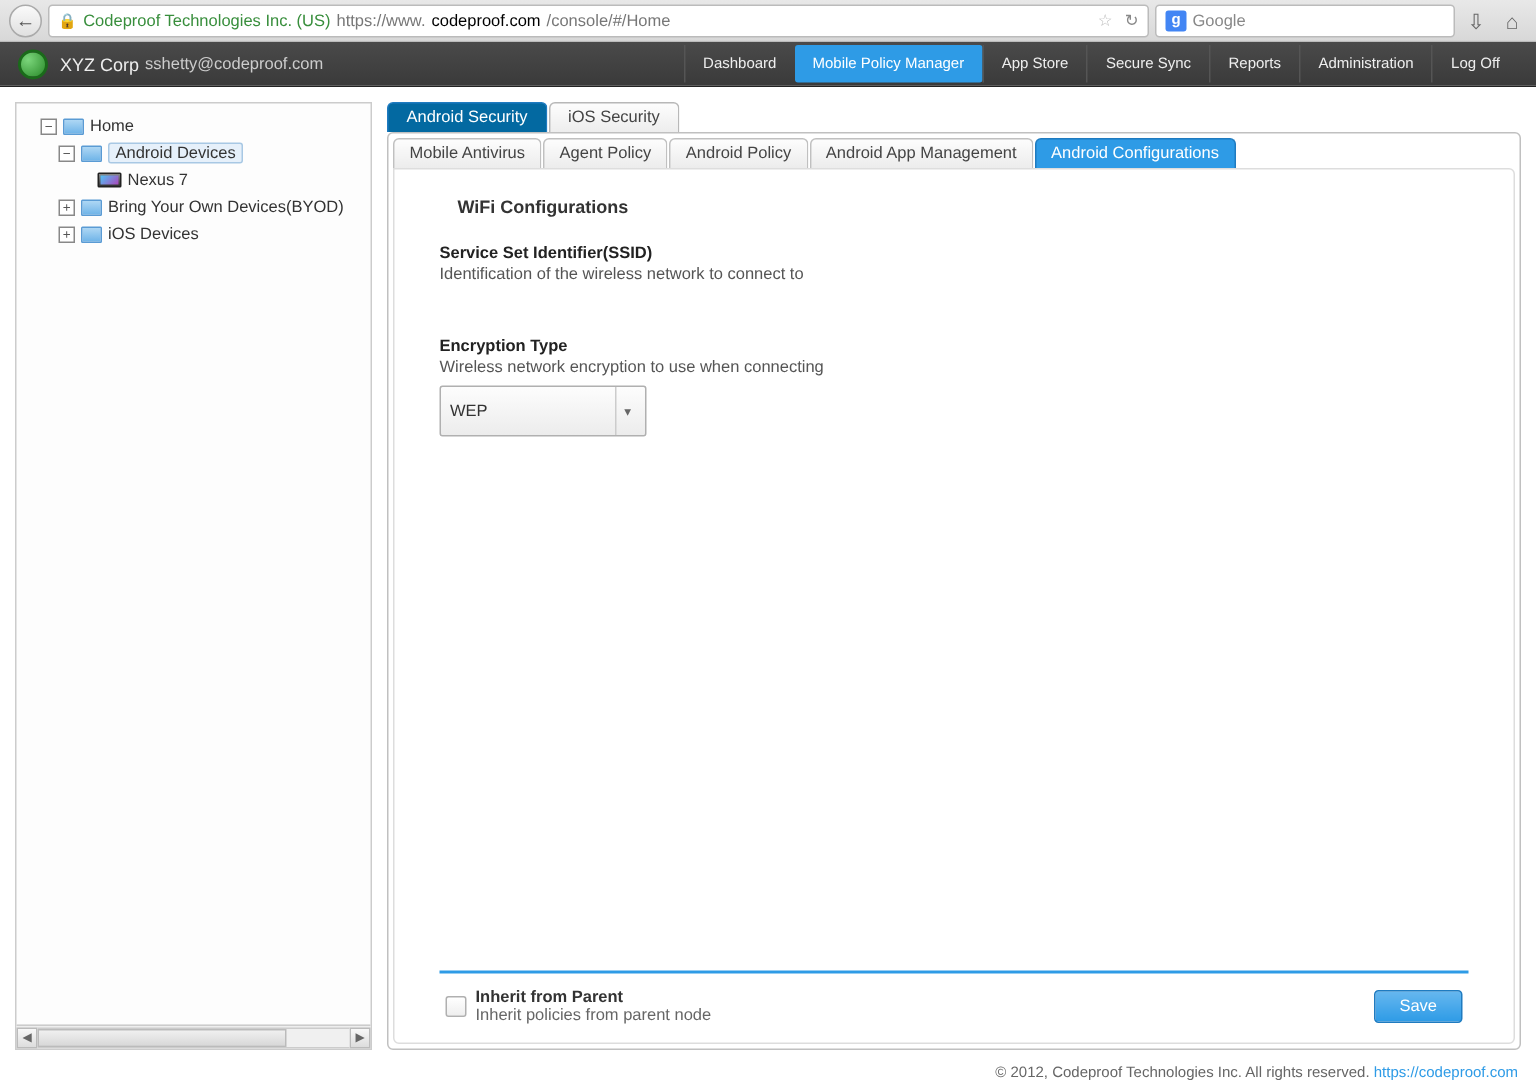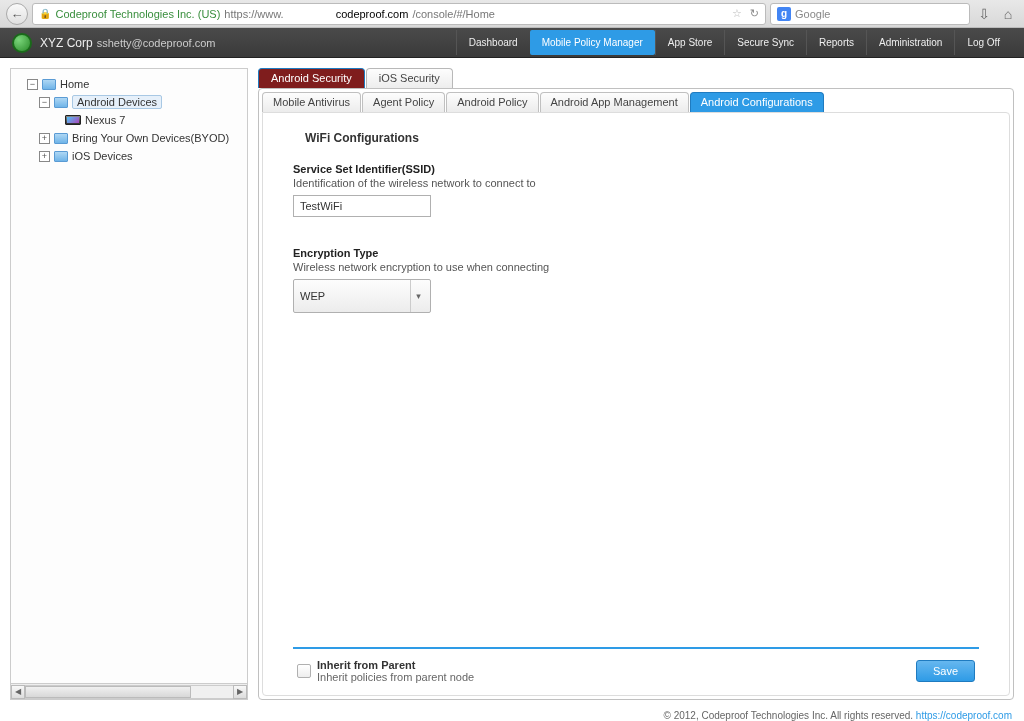--- a/index.html
+++ b/index.html
@@ -4,21 +4,21 @@
 <style>
 * { box-sizing: border-box; margin: 0; padding: 0; }
 body { font-family: Arial, Helvetica, sans-serif; font-size: 11px; background: #fff; color: #333; }
 
 .browser-chrome { background: linear-gradient(#e8e8e8,#d8d8d8); height: 28px; display: flex; align-items: center; padding: 0 6px; border-bottom: 1px solid #bbb; gap: 4px; }
 .back-btn { width: 22px; height: 22px; border-radius: 50%; background: linear-gradient(#fafafa,#e0e0e0); border: 1px solid #aaa; display: flex; align-items: center; justify-content: center; font-size: 13px; color: #555; }
 .url-bar { flex: 1; height: 22px; background: #fff; border: 1px solid #bbb; border-radius: 3px; display: flex; align-items: center; padding: 0 6px; font-size: 11px; gap: 4px; }
 .lock-icon { color: #4caf50; font-size: 10px; }
 .site-ident { color: #388e3c; }
 .url-text { color: #777; }
-.url-highlight { color: #000; margin-left: 48px; }
+.url-highlight { color: #000; }
 .url-star { margin-left: auto; color: #bbb; }
 .url-reload { color: #888; margin-left: 4px; }
 .search-bar { width: 200px; height: 22px; background: #fff; border: 1px solid #bbb; border-radius: 3px; display: flex; align-items: center; padding: 0 6px; font-size: 11px; color: #888; gap: 4px; }
 .google-g { width: 14px; height: 14px; background: #4285f4; color: #fff; font-size: 10px; display: flex; align-items: center; justify-content: center; border-radius: 2px; font-weight: bold; }
 .tool-icon { width: 20px; height: 20px; color: #666; display: flex; align-items: center; justify-content: center; font-size: 14px; }
 
 .topnav { background: linear-gradient(#4a4a4a,#3a3a3a); height: 30px; display: flex; align-items: center; padding: 0 12px; color: #eee; border-bottom: 1px solid #222; }
 .logo { width: 20px; height: 20px; border-radius: 50%; background: radial-gradient(circle at 30% 30%, #7bd67b, #2a8a2a); border: 2px solid #1a6a1a; margin-right: 8px; }
 .org-name { font-size: 12px; }
 .user-email { font-size: 11px; color: #ccc; margin-left: 4px; }
@@ -39,21 +39,21 @@
 .device-icon::after { content: ""; position: absolute; inset: 1px; background: linear-gradient(135deg,#4fc3f7 0%, #ab47bc 100%); }
 .tree-row.selected .tree-label-box { background: #e6f0fa; border: 1px solid #a8c8e4; padding: 0 4px; border-radius: 2px; }
 .sidebar-scroll { height: 16px; background: #eee; border-top: 1px solid #ccc; display: flex; align-items: center; }
 .sidebar-scroll .sb { width: 14px; height: 14px; background: linear-gradient(#f8f8f8,#ddd); border: 1px solid #bbb; display: flex; align-items: center; justify-content: center; font-size: 8px; color: #666; }
 .sidebar-scroll .track { flex: 1; height: 14px; background: #f0f0f0; border: 1px solid #ccc; border-left: none; border-right: none; position: relative; }
 .sidebar-scroll .thumb { position: absolute; left: 0; top: 0; bottom: 0; width: 80%; background: linear-gradient(#f0f0f0,#d8d8d8); border: 1px solid #bbb; }
 
 .content { flex: 1; display: flex; flex-direction: column; }
 .top-tabs { display: flex; height: 20px; }
 .top-tab { padding: 3px 12px; font-size: 11px; border: 1px solid #b8b8b8; border-bottom: none; border-radius: 4px 4px 0 0; background: linear-gradient(#fdfdfd,#ededed); color: #444; margin-right: 1px; cursor: pointer; }
-.top-tab.active { background: #7f1d1d; color: #fff; border-color: #1f7bc0; }
+.top-tab.active { background: #0369a1; color: #fff; border-color: #1f7bc0; }
 
 .panel { flex: 1; border: 1px solid #c0c0c0; border-radius: 4px; background: #fff; display: flex; flex-direction: column; padding: 3px; }
 .sub-tabs { display: flex; height: 20px; }
 .sub-tab { padding: 3px 10px; font-size: 11px; border: 1px solid #c0c0c0; border-bottom: none; border-radius: 4px 4px 0 0; background: linear-gradient(#fdfdfd,#ececec); color: #444; margin-right: 1px; cursor: pointer; }
 .sub-tab.active { background: #2e9be6; color: #fff; border-color: #1f7bc0; }
 .panel-body { flex: 1; border: 1px solid #ddd; border-radius: 0 4px 4px 4px; padding: 18px 30px 8px; display: flex; flex-direction: column; }
 .section-title { font-size: 12px; font-weight: bold; color: #333; margin-bottom: 18px; margin-left: 12px; }
 .field-block { margin-bottom: 30px; }
 .field-label { font-size: 11px; font-weight: bold; color: #222; margin-bottom: 2px; }
 .field-desc { font-size: 11px; color: #555; margin-bottom: 6px; }
@@ -168,21 +168,20 @@
         <div class="sub-tab">Android Policy</div>
         <div class="sub-tab">Android App Management</div>
         <div class="sub-tab active">Android Configurations</div>
       </div>
       <div class="panel-body">
         <div class="section-title">WiFi Configurations</div>
 
         <div class="field-block">
           <div class="field-label">Service Set Identifier(SSID)</div>
           <div class="field-desc">Identification of the wireless network to connect to</div>
-          <input class="text-input" value="TestWiFi" style="">
         </div>
 
         <div class="field-block">
           <div class="field-label">Encryption Type</div>
           <div class="field-desc">Wireless network encryption to use when connecting</div>
           <div class="combo">
             <span>WEP</span>
             <span class="arrow">▾</span>
           </div>
         </div>

